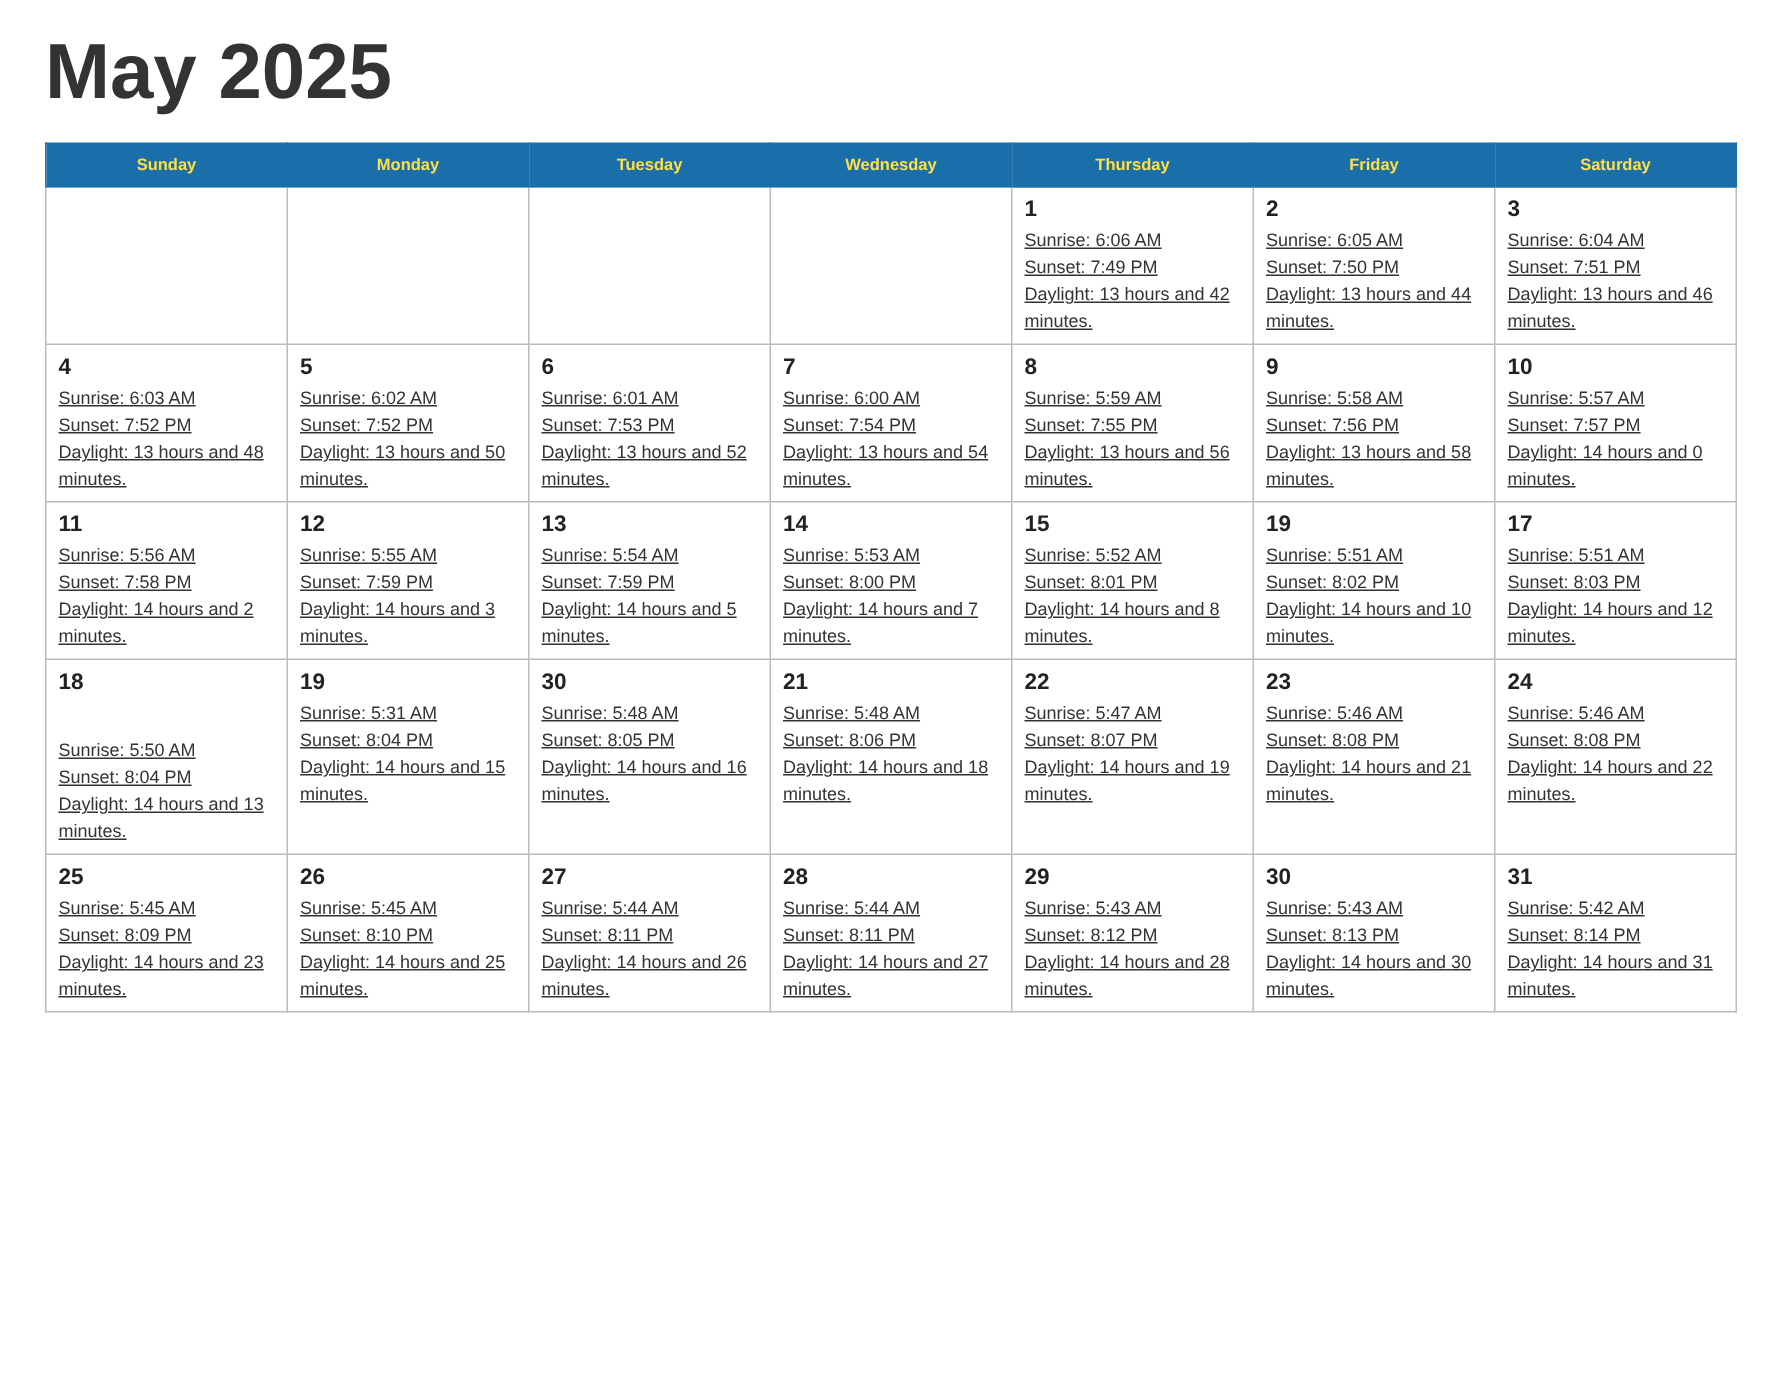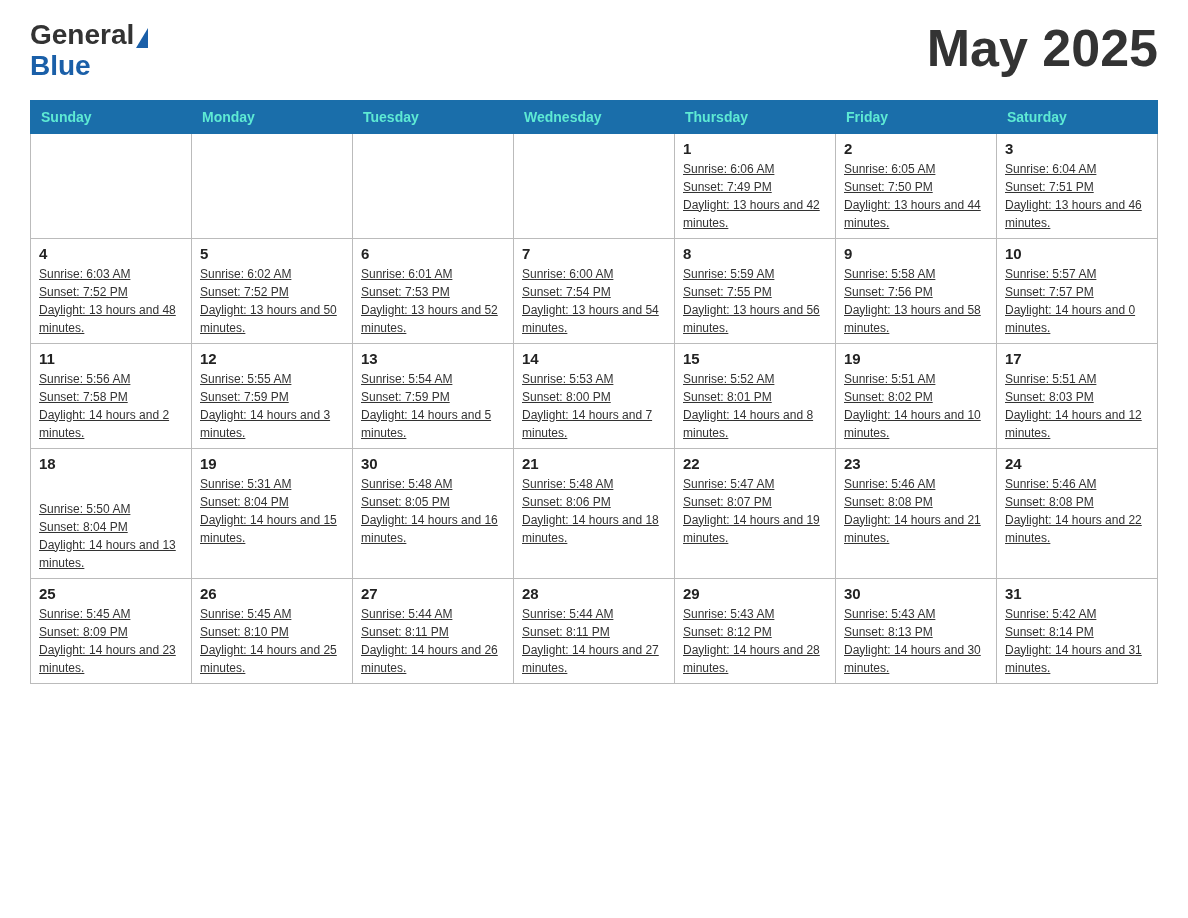--- a/index.html
+++ b/index.html
@@ -59,25 +59,25 @@
       color: #555;
       margin-top: 4px;
     }
     .calendar {
       width: 100%;
       border-collapse: collapse;
       border: 1px solid #999;
     }
     .calendar th {
       background-color: #1a6eaa;
-      color: #5eead4;
-      font-size: 14px;
+      color: #fde047;
+      font-size: 11px;
       font-weight: bold;
       padding: 8px 10px;
-      text-align: left;
+      text-align: center;
       border: 1px solid #1a6eaa;
     }
     .calendar td {
       border: 1px solid #bbb;
       vertical-align: top;
       padding: 6px 8px;
       width: 14.28%;
       min-height: 110px;
     }
     .day-num {
@@ -94,29 +94,20 @@
       text-decoration: underline;
     }
     .empty-cell {
       background: #fff;
     }
   </style>
 </head>
 <body>
 
 <div class="header">
-  <div class="logo">
-    <div class="logo-text">
-      <div style="display:flex; align-items:flex-end;">
-        <span class="logo-general">General</span>
-        <div class="logo-triangle"></div>
-      </div>
-      <span class="logo-blue">Blue</span>
-    </div>
-  </div>
   <div class="title-block">
     <div class="month-year">May 2025</div>
   </div>
 </div>
 
 <table class="calendar">
   <thead>
     <tr>
     <th>Sunday</th>
         <th>Monday</th>

